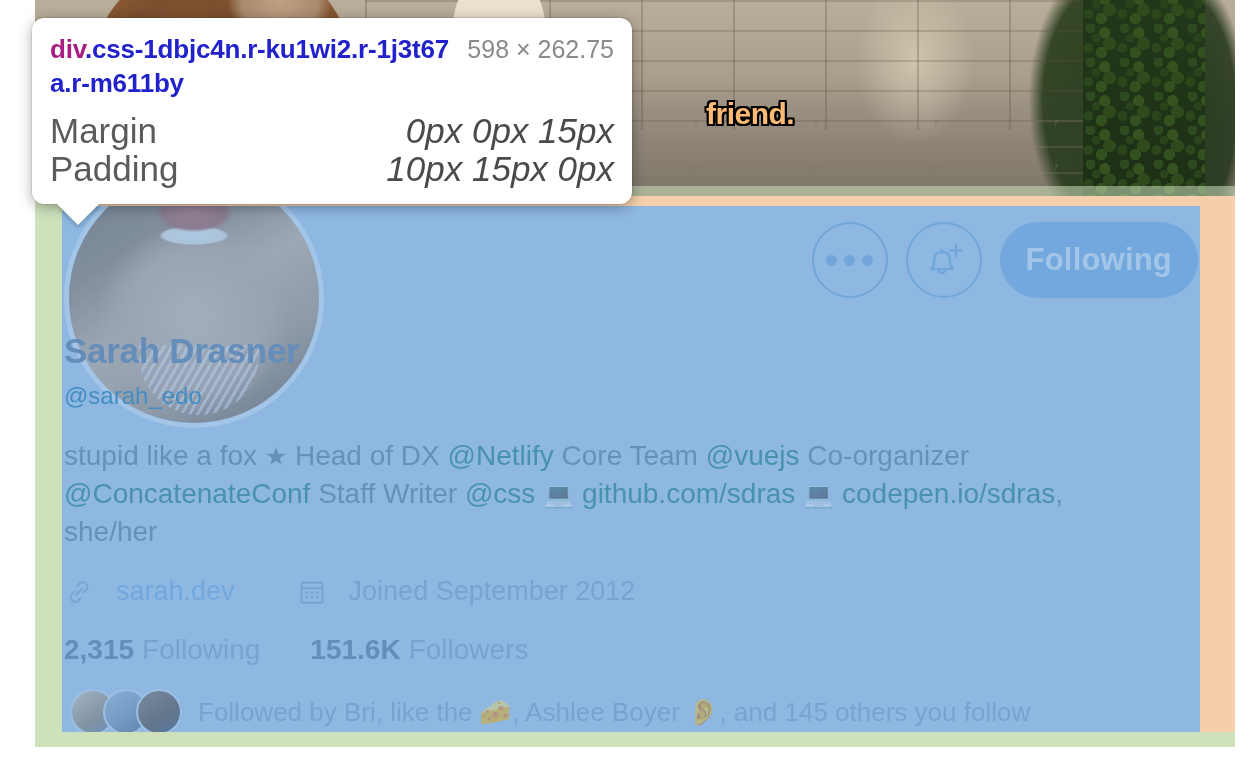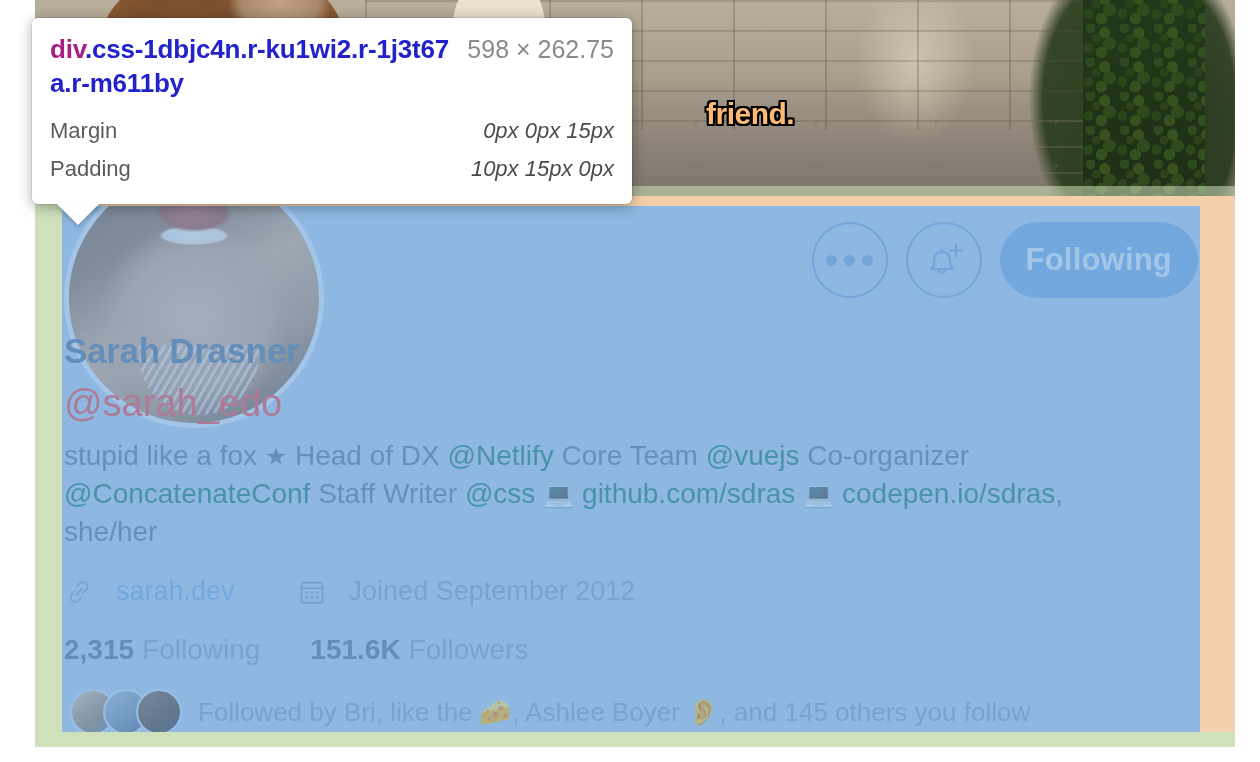--- a/index.html
+++ b/index.html
@@ -241,22 +241,22 @@
     top: 125px;
     font-size: 35px;
     font-weight: bold;
     color: #4c6c90;
     letter-spacing: -0.3px;
   }
   .handle {
     position: absolute;
     left: 2px;
     top: 176px;
-    font-size: 38px;
-    color: #ef4444;
+    font-size: 24px;
+    color: #0369a1;
   }
   .bio {
     position: absolute;
     left: 2px;
     top: 231px;
     width: 1075px;
     font-size: 28px;
     line-height: 38px;
     color: #53718f;
   }
@@ -327,21 +327,21 @@
     pointer-events: none;
   }
 
   
   .tooltip {
     position: absolute;
     left: 32px;
     top: 18px;
     width: 600px;
     background: #ffffff;
-    border-radius: 6px;
+    border-radius: 12px;
     box-shadow: 0 3px 14px rgba(0,0,0,0.33), 0 0 0 1px rgba(0,0,0,0.07);
     padding: 14px 18px 16px 18px;
     box-sizing: border-box;
     z-index: 40;
   }
   .tt-head {
     display: flex;
     align-items: flex-start;
     justify-content: space-between;
     gap: 18px;
@@ -361,21 +361,21 @@
     color: #8a8a8a;
     white-space: nowrap;
     padding-top: 3px;
     text-align: right;
   }
   .tt-rows { margin-top: 12px; }
   .tt-row {
     display: flex;
     justify-content: space-between;
     align-items: center;
-    font-size: 22px;
+    font-size: 35px;
     color: #5b5b5b;
     line-height: 38px;
   }
   .tt-row .tt-key { color: #5b5b5b; }
   .tt-row .tt-val { color: #4a4a4a; font-style: italic; }
   .tt-arrow {
     position: absolute;
     left: 24px;
     bottom: -21px;
     width: 0; height: 0;

